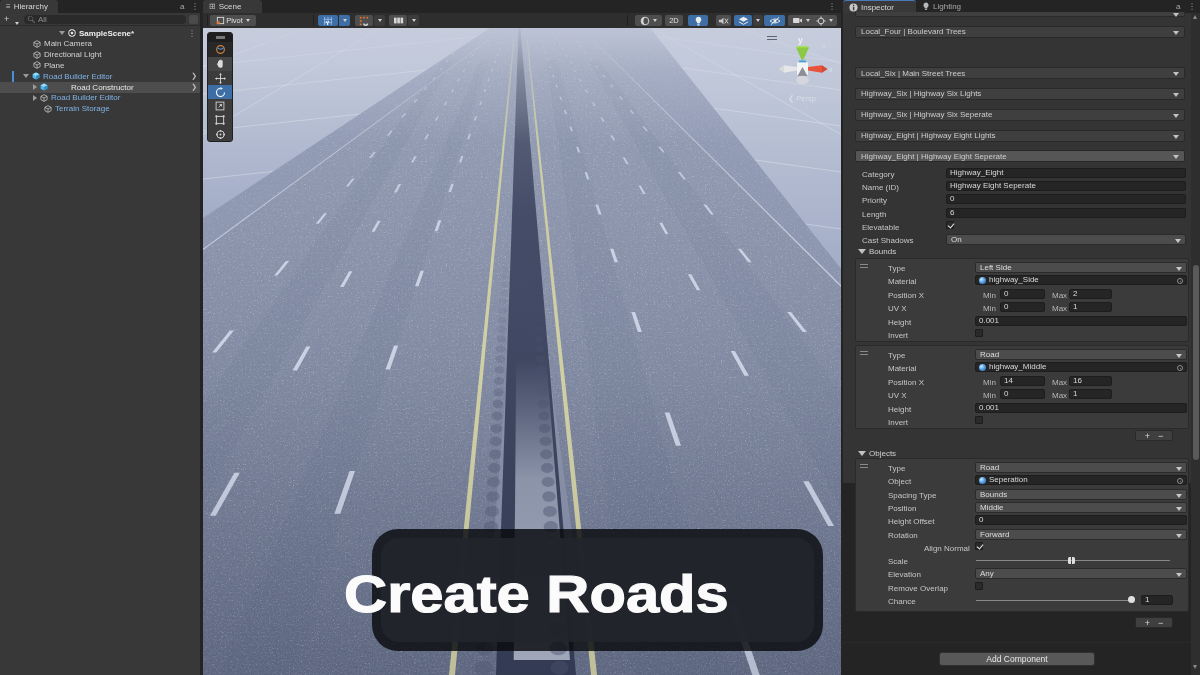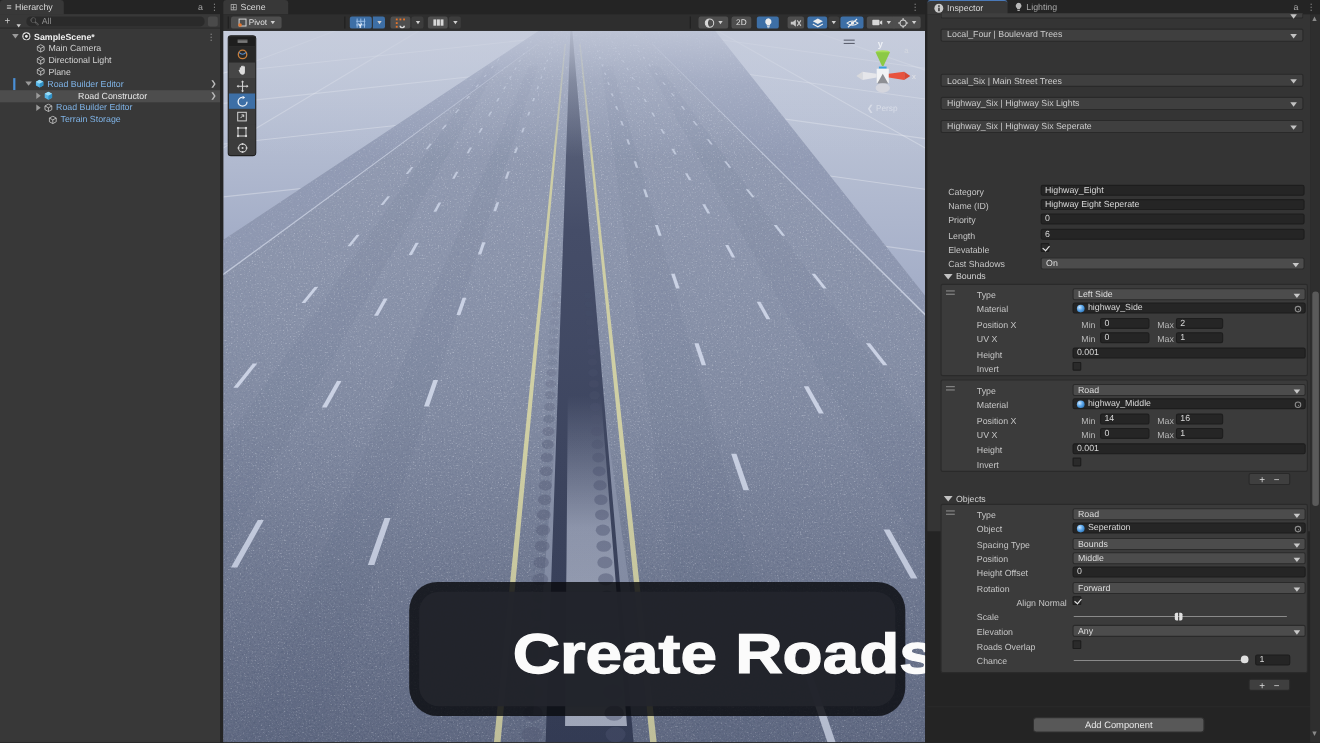--- a/index.html
+++ b/index.html
@@ -87,21 +87,21 @@
 
     <div class="abs" style="left:0; top:0; width:200px; height:13px; background:#383838; border-bottom:1px solid #2b2b2b;"></div>
     <div class="abs" style="left:4px; top:1px; color:#d0d0d0; font-size:9px;">+</div>
     <div class="abs" style="left:12px; top:5px;"><span class="caret"></span></div>
     <div class="abs" style="left:24px; top:2px; width:162px; height:9px; background:#2a2a2a; border-radius:4px;
         display:flex; align-items:center; padding:0 3px; color:#8f8f8f;">
       <span style="font-size:7px; margin-right:2px;">🔍︎</span>All
     </div>
     <div class="abs" style="left:189px; top:2px; width:9px; height:9px; background:#4a4a4a; border-radius:2px;"></div>
 
-    <div class="row" style="top:14.5px;">
+    <div class="row" style="top:14.5px;padding-left:48px;">
         <span style="width:11px;"></span>
         <span class="foldy"></span>
         <svg class="cubeico" viewBox="0 0 10 10">
           <circle cx="5" cy="5" r="4.6" fill="#e8e8e8"></circle>
           <path d="M5 1.2 8.3 3.1 8.3 6.9 5 8.8 1.7 6.9 1.7 3.1Z" fill="#2a2a2a"></path>
           <path d="M5 3.2 6.6 4.1 6.6 5.9 5 6.8 3.4 5.9 3.4 4.1Z" fill="#e8e8e8"></path>
         </svg>
         <b style="color:#efefef;">SampleScene*</b>
         <span style="position:absolute;right:4px;color:#aaa;">⋮</span>
       </div>
@@ -625,21 +625,21 @@
   <path d="M15 38.2 L9.5 42 L15 45.8 Z" fill="#d8d9dd"></path>
   <path d="M33.5 40 L38.5 49 L28.5 49 Z" fill="#8e8f94"></path>
   <ellipse cx="33.5" cy="53" rx="6.5" ry="4.3" fill="#d9dadf" opacity="0.8"></ellipse>
   <text x="19" y="74" fill="#e6e9f0" font-size="7.5" opacity="0.65">❮ Persp</text>
 </svg>
 <div class="abs" style="left:169px; top:501px; width:451px; height:122px; border-radius:26px;
    background:rgba(9,10,14,0.82);"></div>
 <div class="abs" style="left:178px; top:510px; width:433px; height:104px; border-radius:18px;
    background:rgba(35,37,45,0.92);"></div>
 <div class="abs" style="left:169px; top:501px; width:451px; height:122px; display:flex;
-   align-items:center; justify-content:flex-end;">
+   align-items:center; justify-content:flex-start;">
   <span style="font-size:51px; font-weight:bold; color:#fbfbfb; letter-spacing:0px;
      transform:scaleX(1.17); transform-origin:center; white-space:nowrap; position:relative; top:4px;
      -webkit-text-stroke:1.1px #fbfbfb;
      font-family:'Liberation Sans', sans-serif;">Create Roads</span>
 </div>
   </div>
 
   <div class="tabbar" style="left:843px; width:357px;"></div>
   <div class="tab" style="left:843px; width:73px; border-top:1px solid #4a79b8;">
     <svg width="9" height="9" viewBox="0 0 10 10" style="margin-right:3px;">
@@ -653,20 +653,22 @@
       </svg>Lighting</div>
   <div class="abs" style="left:1176px; top:2px; color:#aaa; font-size:8px;">a</div>
   <div class="abs" style="left:1188px; top:2px; color:#aaa; font-size:8px;">⋮</div>
   <div id="insp">
     <div class="abs" style="left:12px; top:-1px; width:330px; height:5px; background:#3f3f3f;border:1px solid #292929; border-top:none; border-radius:0 0 2px 2px;"></div>
 <div class="abs" style="left:330px; top:0px; width:0; height:0; border-left:3.2px solid transparent;border-right:3.2px solid transparent; border-top:4px solid #c2c2c2;"></div>
 <div class="hdr" style="top:12.5px;">Local_Four | Boulevard Trees</div>
 <div class="hdr" style="top:54.1px;">Local_Six | Main Street Trees</div>
 <div class="hdr" style="top:74.9px;">Highway_Six | Highway Six Lights</div>
 <div class="hdr" style="top:95.7px;">Highway_Six | Highway Six Seperate</div>
+<div class="hdr" style="top:116.5px;">Highway_Eight | Highway Eight Lights</div>
+<div class="hdr" style="top:137.3px; background:#565656;">Highway_Eight | Highway Eight Seperate</div>
 <div class="ilabel" style="left:19px; top:157.0px;">Category</div>
 <div class="darkfield abs" style="left:103px; top:155.0px; width:240px; height:10px;">Highway_Eight</div>
 <div class="ilabel" style="left:19px; top:170.2px;">Name (ID)</div>
 <div class="darkfield abs" style="left:103px; top:168.2px; width:240px; height:10px;">Highway Eight Seperate</div>
 <div class="ilabel" style="left:19px; top:183.4px;">Priority</div>
 <div class="darkfield abs" style="left:103px; top:181.4px; width:240px; height:10px;">0</div>
 <div class="ilabel" style="left:19px; top:196.6px;">Length</div>
 <div class="darkfield abs" style="left:103px; top:194.6px; width:240px; height:10px;">6</div>
 <div class="ilabel" style="left:19px; top:209.8px;">Elevatable</div>
 <div class="chk on abs" style="left:103px; top:207.8px;"></div>
@@ -738,21 +740,21 @@
 <div class="ilabel" style="left:45px; top:517.5px;">Rotation</div>
 <div class="drop abs" style="left:132px; top:515.5px; width:212px; height:11px;">Forward</div>
 <div class="ilabel" style="left:45px; top:530.8px;margin-left:36px;">Align Normal</div>
 <div class="chk on abs" style="left:132px; top:528.8px;"></div>
 <div class="ilabel" style="left:45px; top:544.1px;">Scale</div>
 <div class="slider" style="left:133px; top:546.6px; width:194px;"></div>
 <div class="abs" style="left:225px; top:543.6px; width:3px; height:7px; background:#e0e0e0; border-radius:1.5px 0 0 1.5px;"></div>
 <div class="abs" style="left:229px; top:543.6px; width:3px; height:7px; background:#e0e0e0; border-radius:0 1.5px 1.5px 0;"></div>
 <div class="ilabel" style="left:45px; top:557.4px;">Elevation</div>
 <div class="drop abs" style="left:132px; top:555.4px; width:212px; height:11px;">Any</div>
-<div class="ilabel" style="left:45px; top:570.7px;">Roads Overlap</div>
+<div class="ilabel" style="left:45px; top:570.7px;">Remove Overlap</div>
 <div class="chk abs" style="left:132px; top:568.7px;"></div>
 <div class="ilabel" style="left:45px; top:584.0px;">Chance</div>
 <div class="slider" style="left:133px; top:586.5px; width:156px;"></div>
 <div class="abs" style="left:285px; top:583.0px; width:7px; height:7px; background:#e0e0e0; border-radius:50%;"></div>
 <div class="darkfield abs" style="left:298px; top:582.0px; width:32px; height:10px;">1</div>
 <div class="pm" style="left:292px; top:604px;">
         <span>+</span>
         <span>−</span>
       </div>
 <div class="abs" style="left:0; top:629px; width:348px; height:1px; background:#2a2a2a;"></div>

